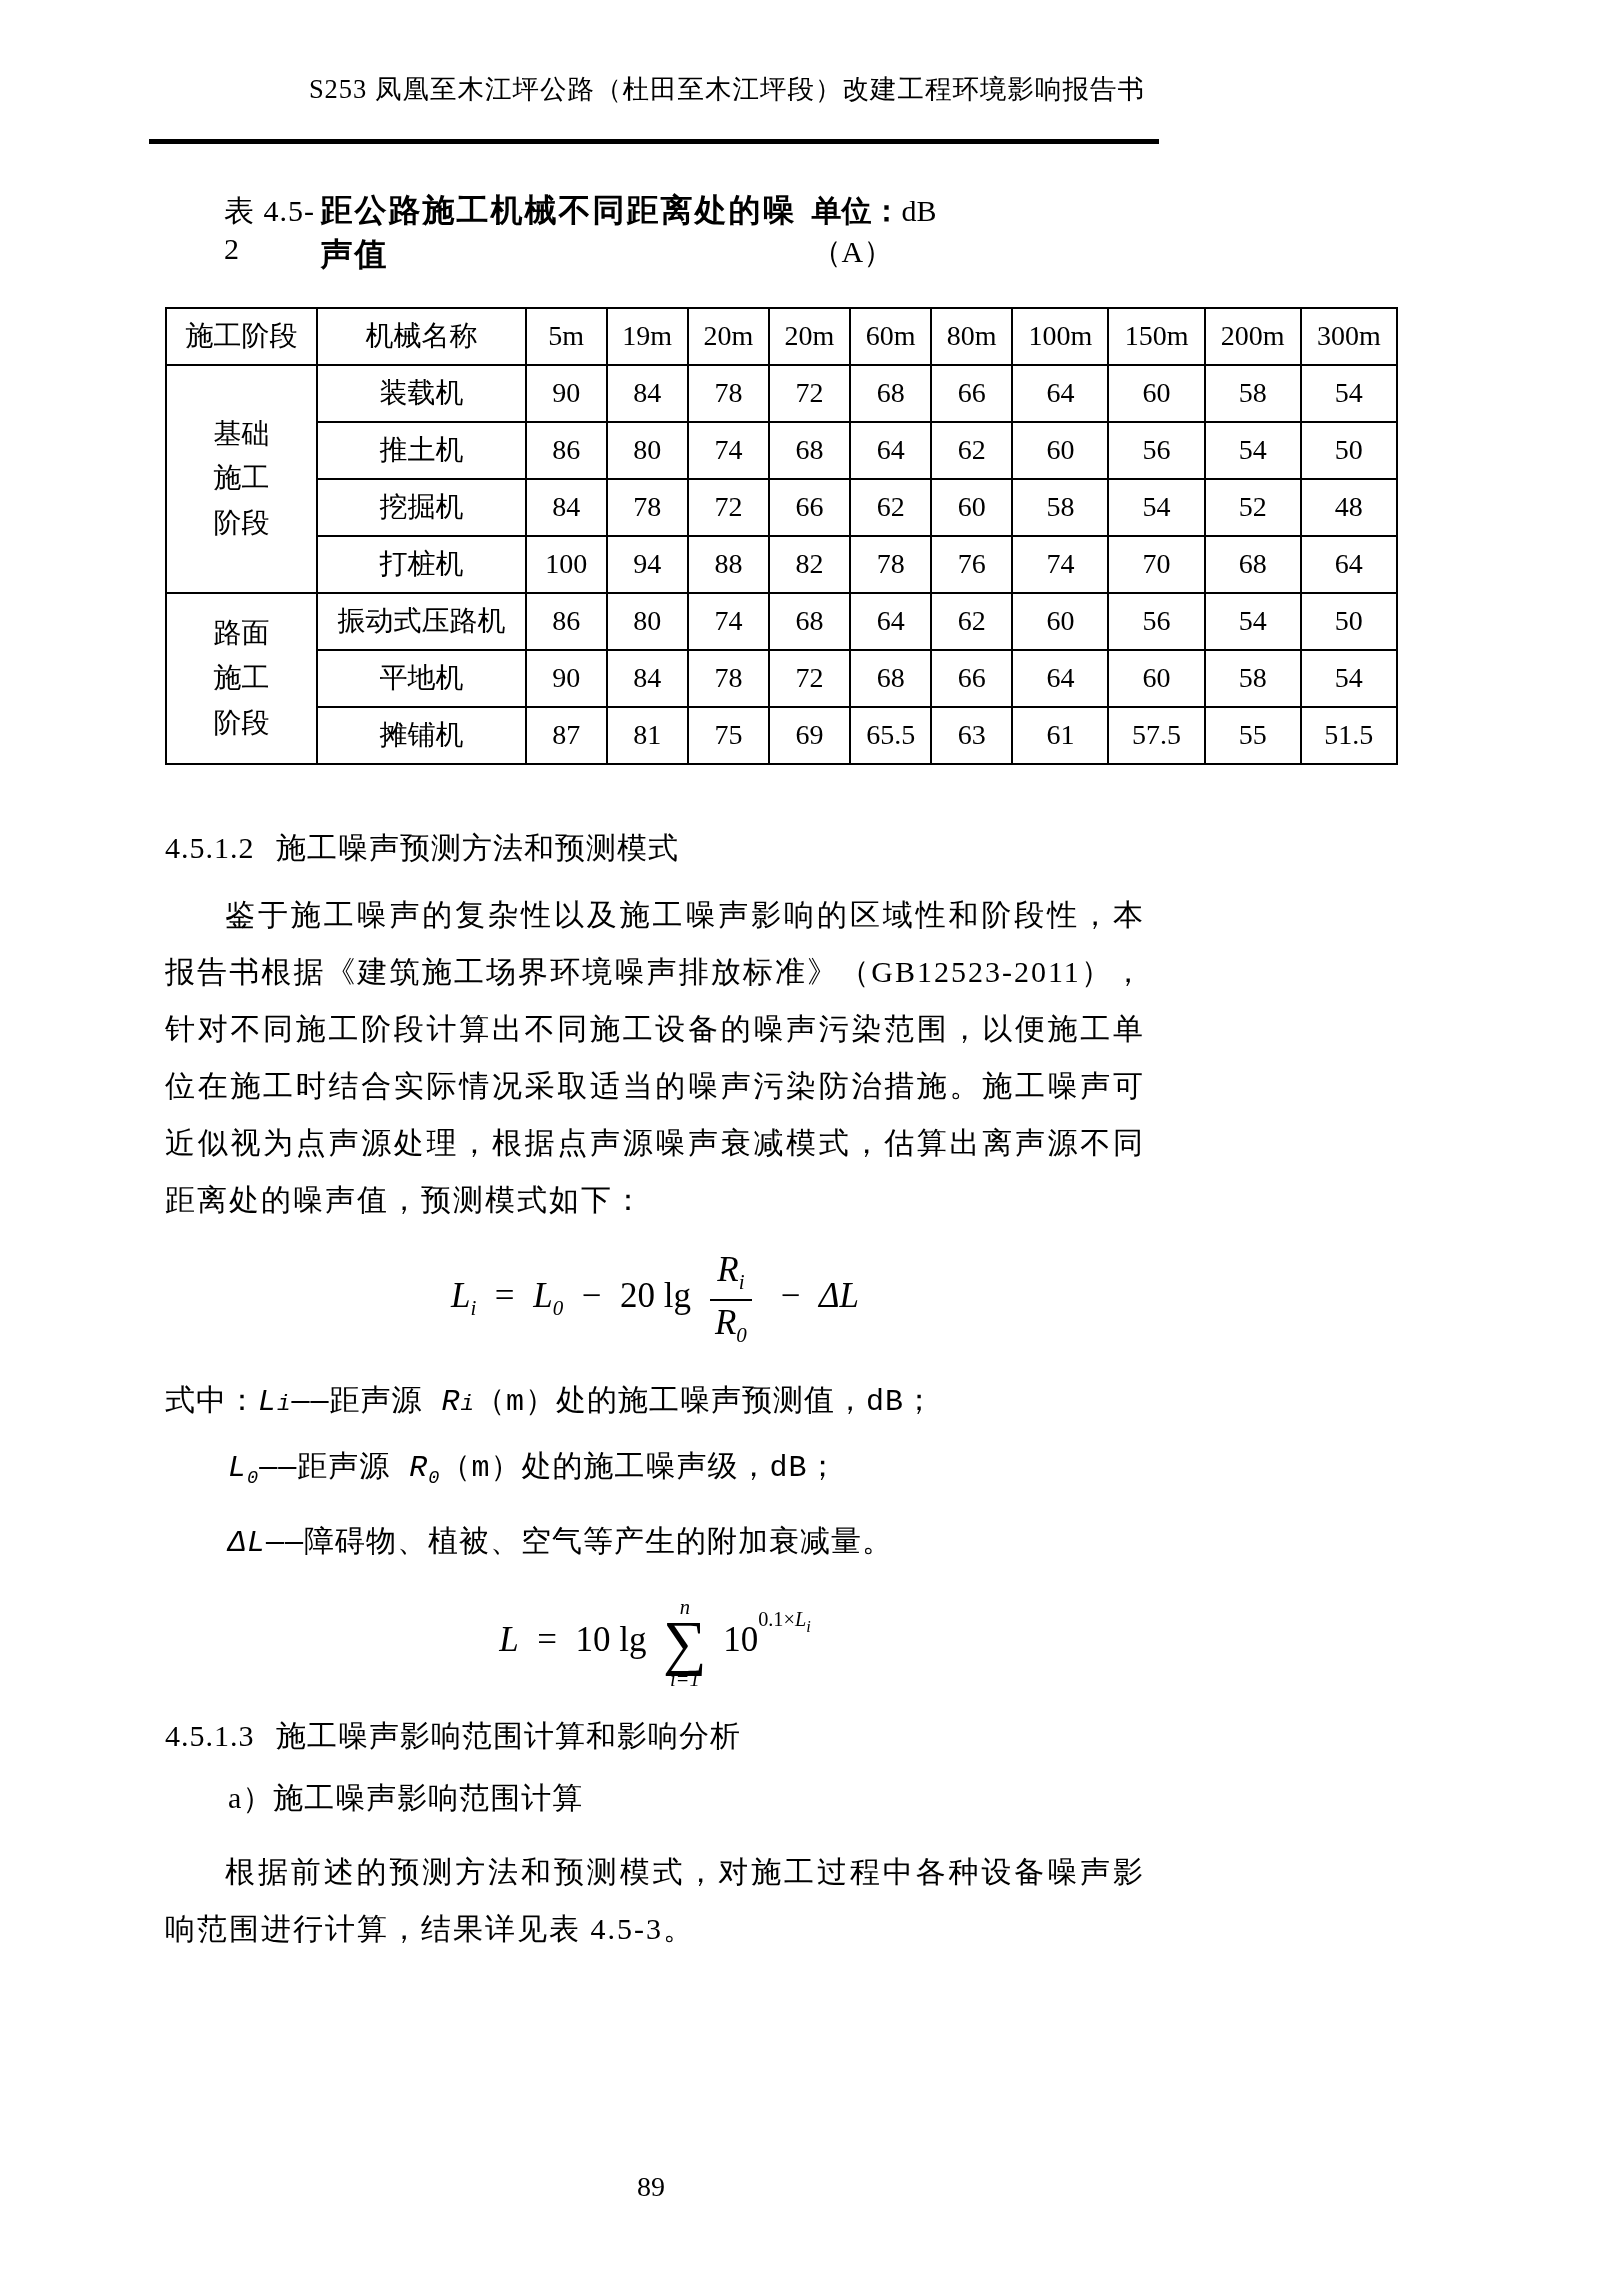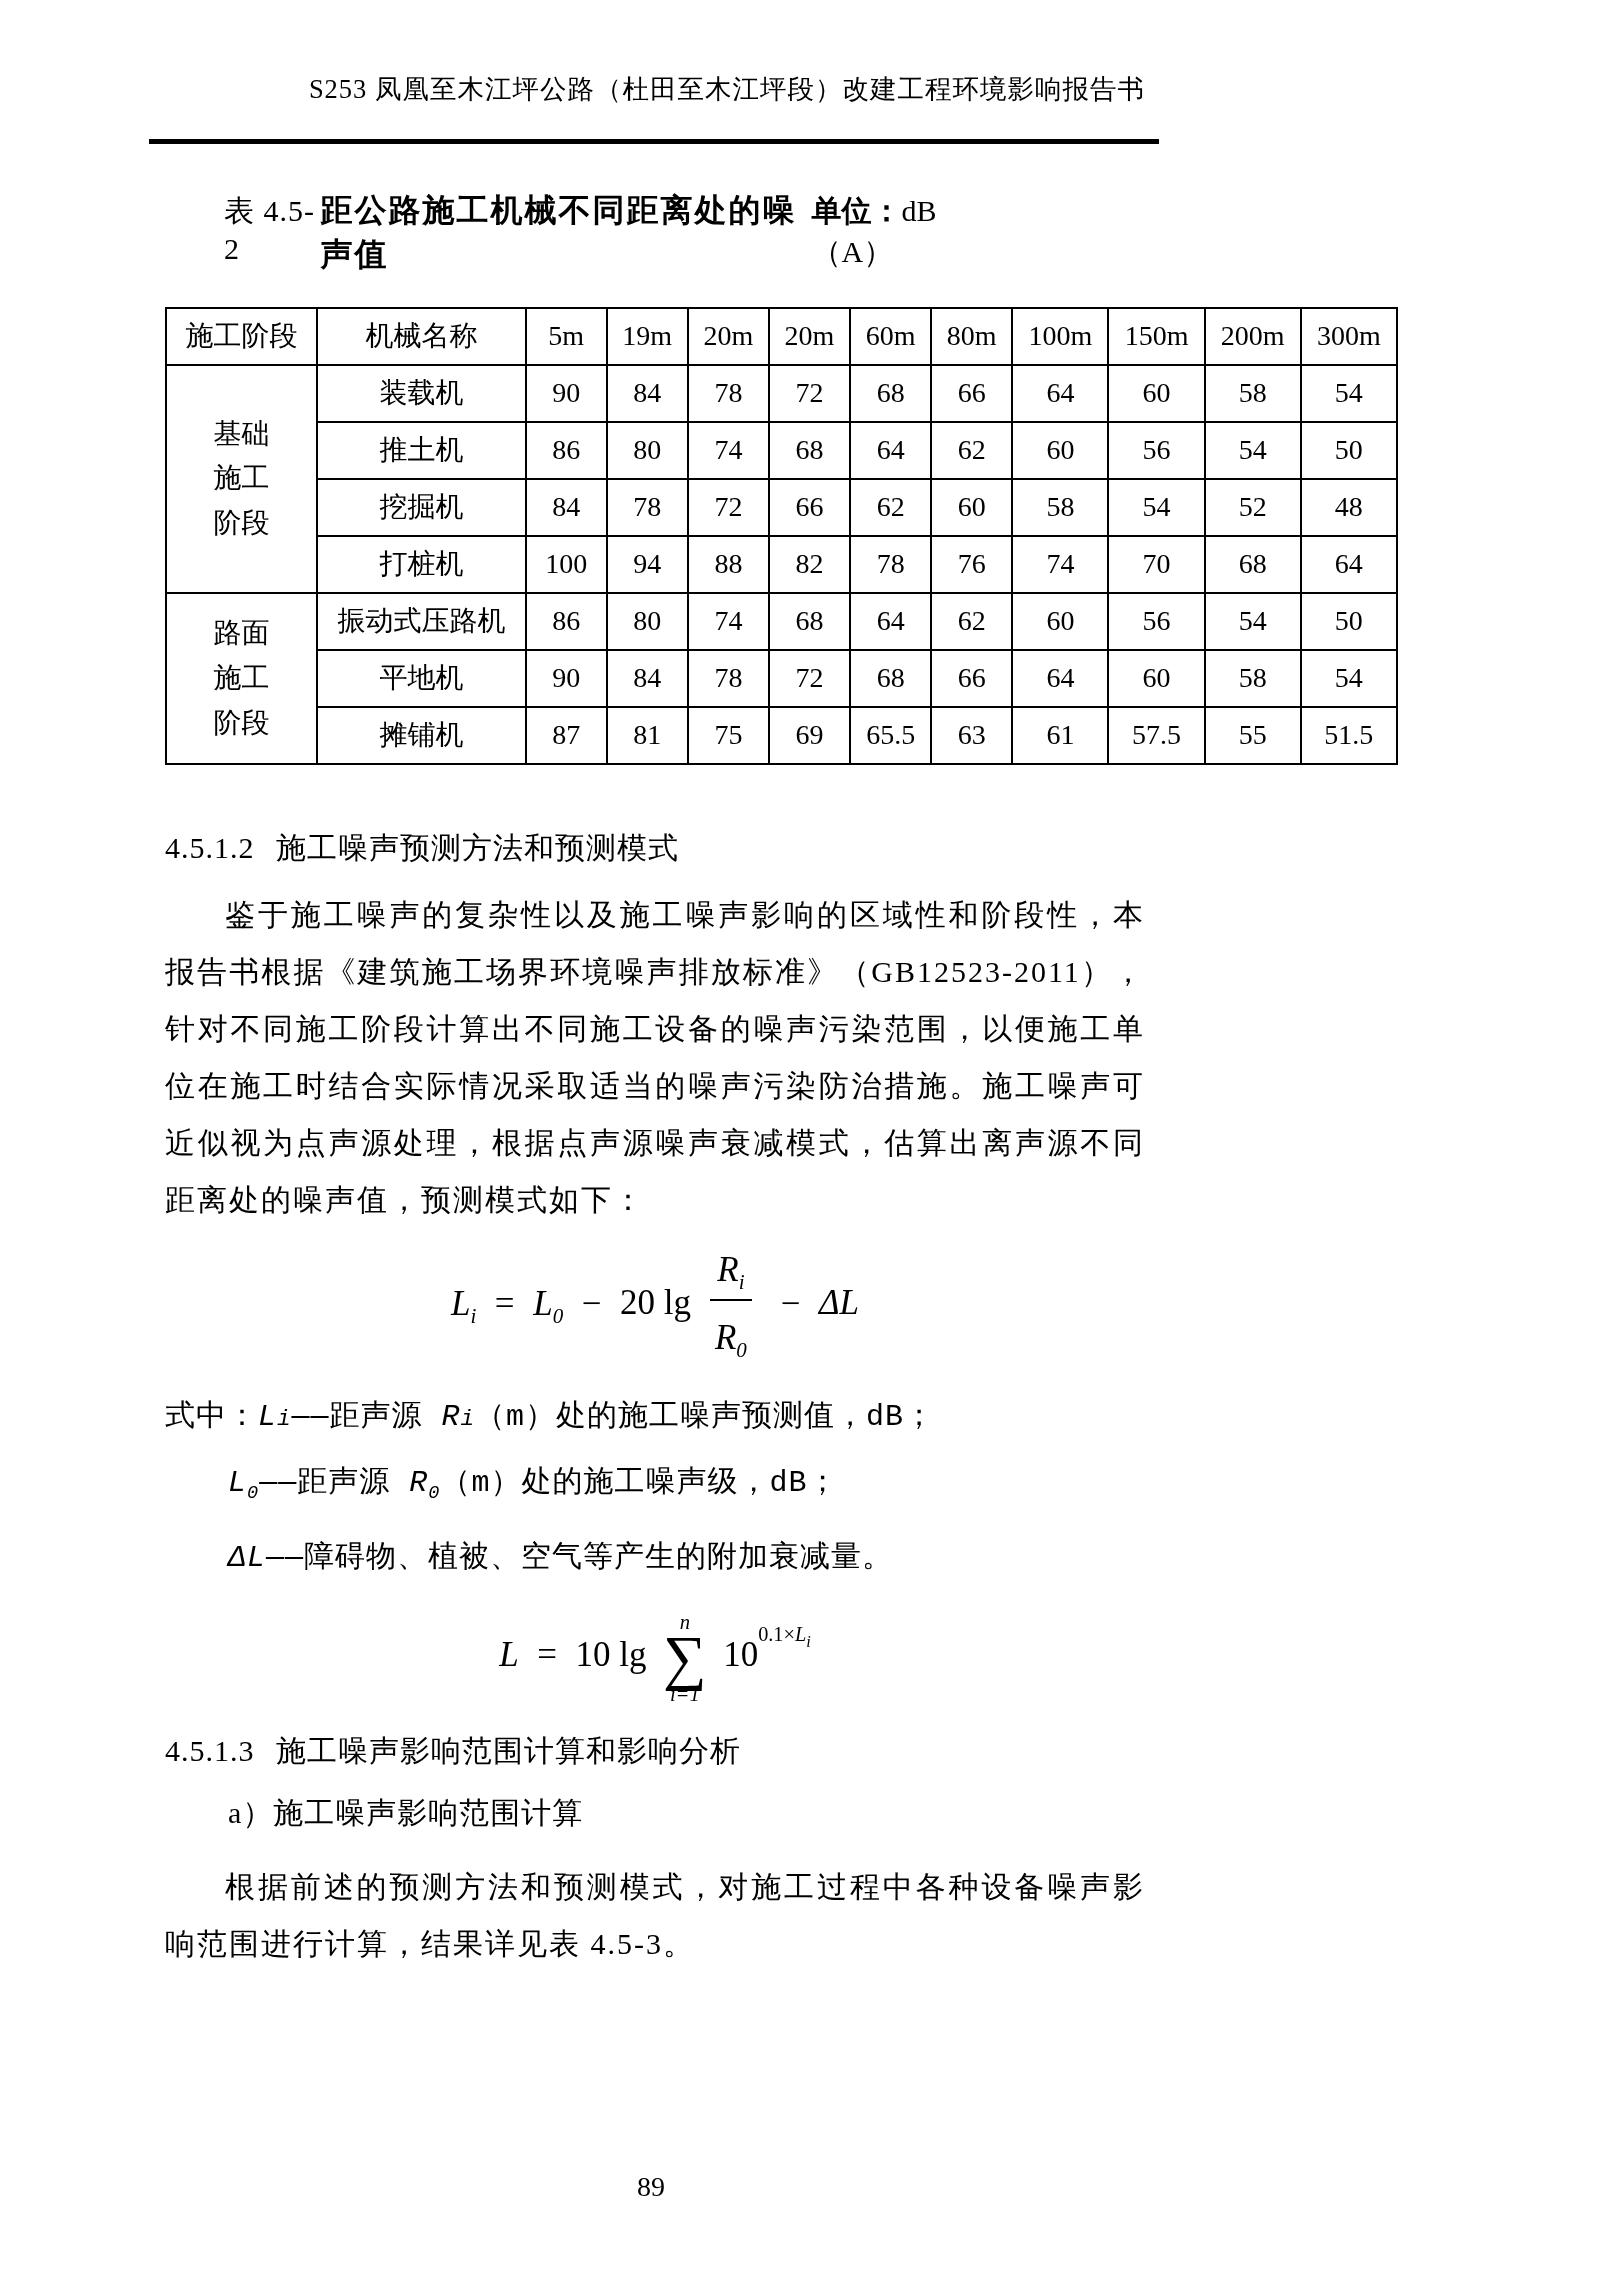--- a/index.html
+++ b/index.html
@@ -66,21 +66,21 @@
   
   .formula {
     text-align:center; font-size:35px; margin:21.6px 0;
     font-family:"Liberation Serif","DejaVu Serif",serif;
   }
   .formula i { font-style:italic; }
   .formula sub { font-size:0.6em; font-style:italic; }
   .fop { margin:0 9.8px; }
   .frac { display:inline-block; vertical-align:middle; text-align:center; margin:0 9.8px; }
   .frac .num { display:block; border-bottom:2px solid #000; padding:0 7.8px 3.9px 7.8px; }
-  .frac .den { display:block; padding-top:17px; }
+  .frac .den { display:block; padding-top:2px; }
   .sum { display:inline-flex; flex-direction:column; align-items:center; vertical-align:middle; margin:0 7.8px; line-height:1; }
   .sum .sigma { font-size:61px; line-height:0.8; font-style:normal; }
   .sum .lim { font-size:20.6px; font-style:italic; line-height:1.1; }
   .pow sup { font-size:0.58em; vertical-align:25.5px; }
   .pow sup sub { font-size:0.8em; vertical-align:-5.9px; }
 
   
   .page-number {
     position:absolute; left:0; right:0; bottom:90px;
     text-align:center; font-size:28px;

